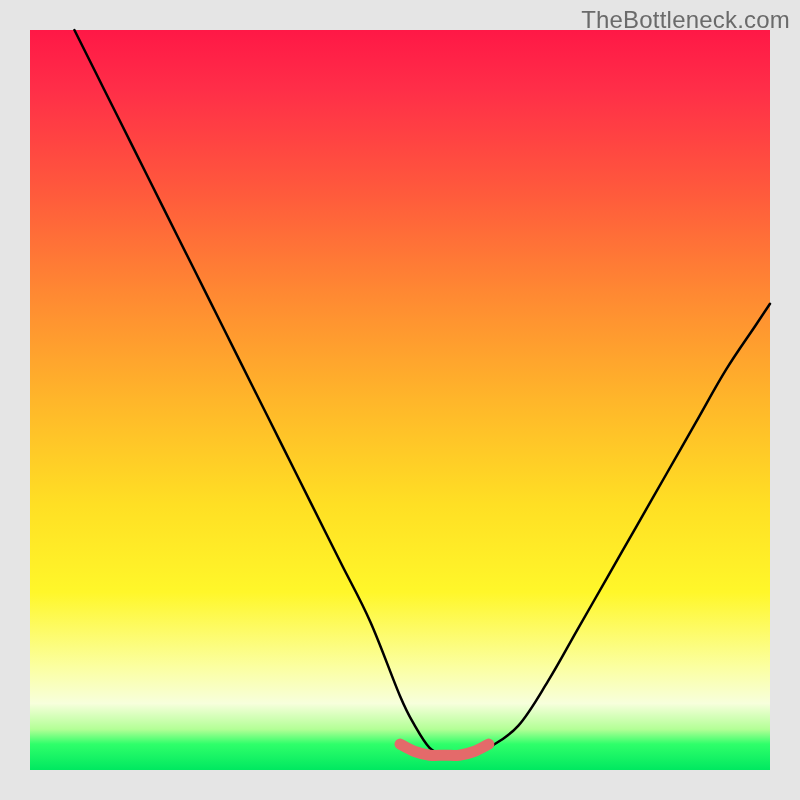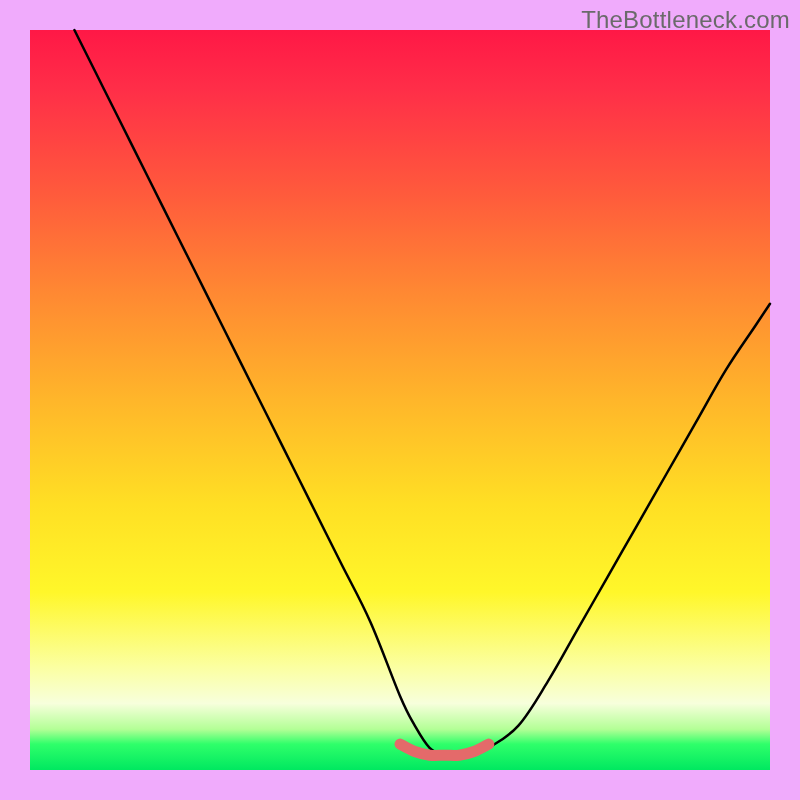--- a/index.html
+++ b/index.html
@@ -10,21 +10,21 @@
     background: #000;
     overflow: hidden;
     font-family: Arial, Helvetica, sans-serif;
   }
   .frame {
     position: absolute;
     left: 0;
     top: 0;
     width: 800px;
     height: 800px;
-    background: #f0abfc;
+    background: #e5e5e5;
   }
   .plot {
     position: absolute;
     left: 30px;
     top: 30px;
     width: 740px;
     height: 740px;
     
     background: linear-gradient(
       to bottom,

